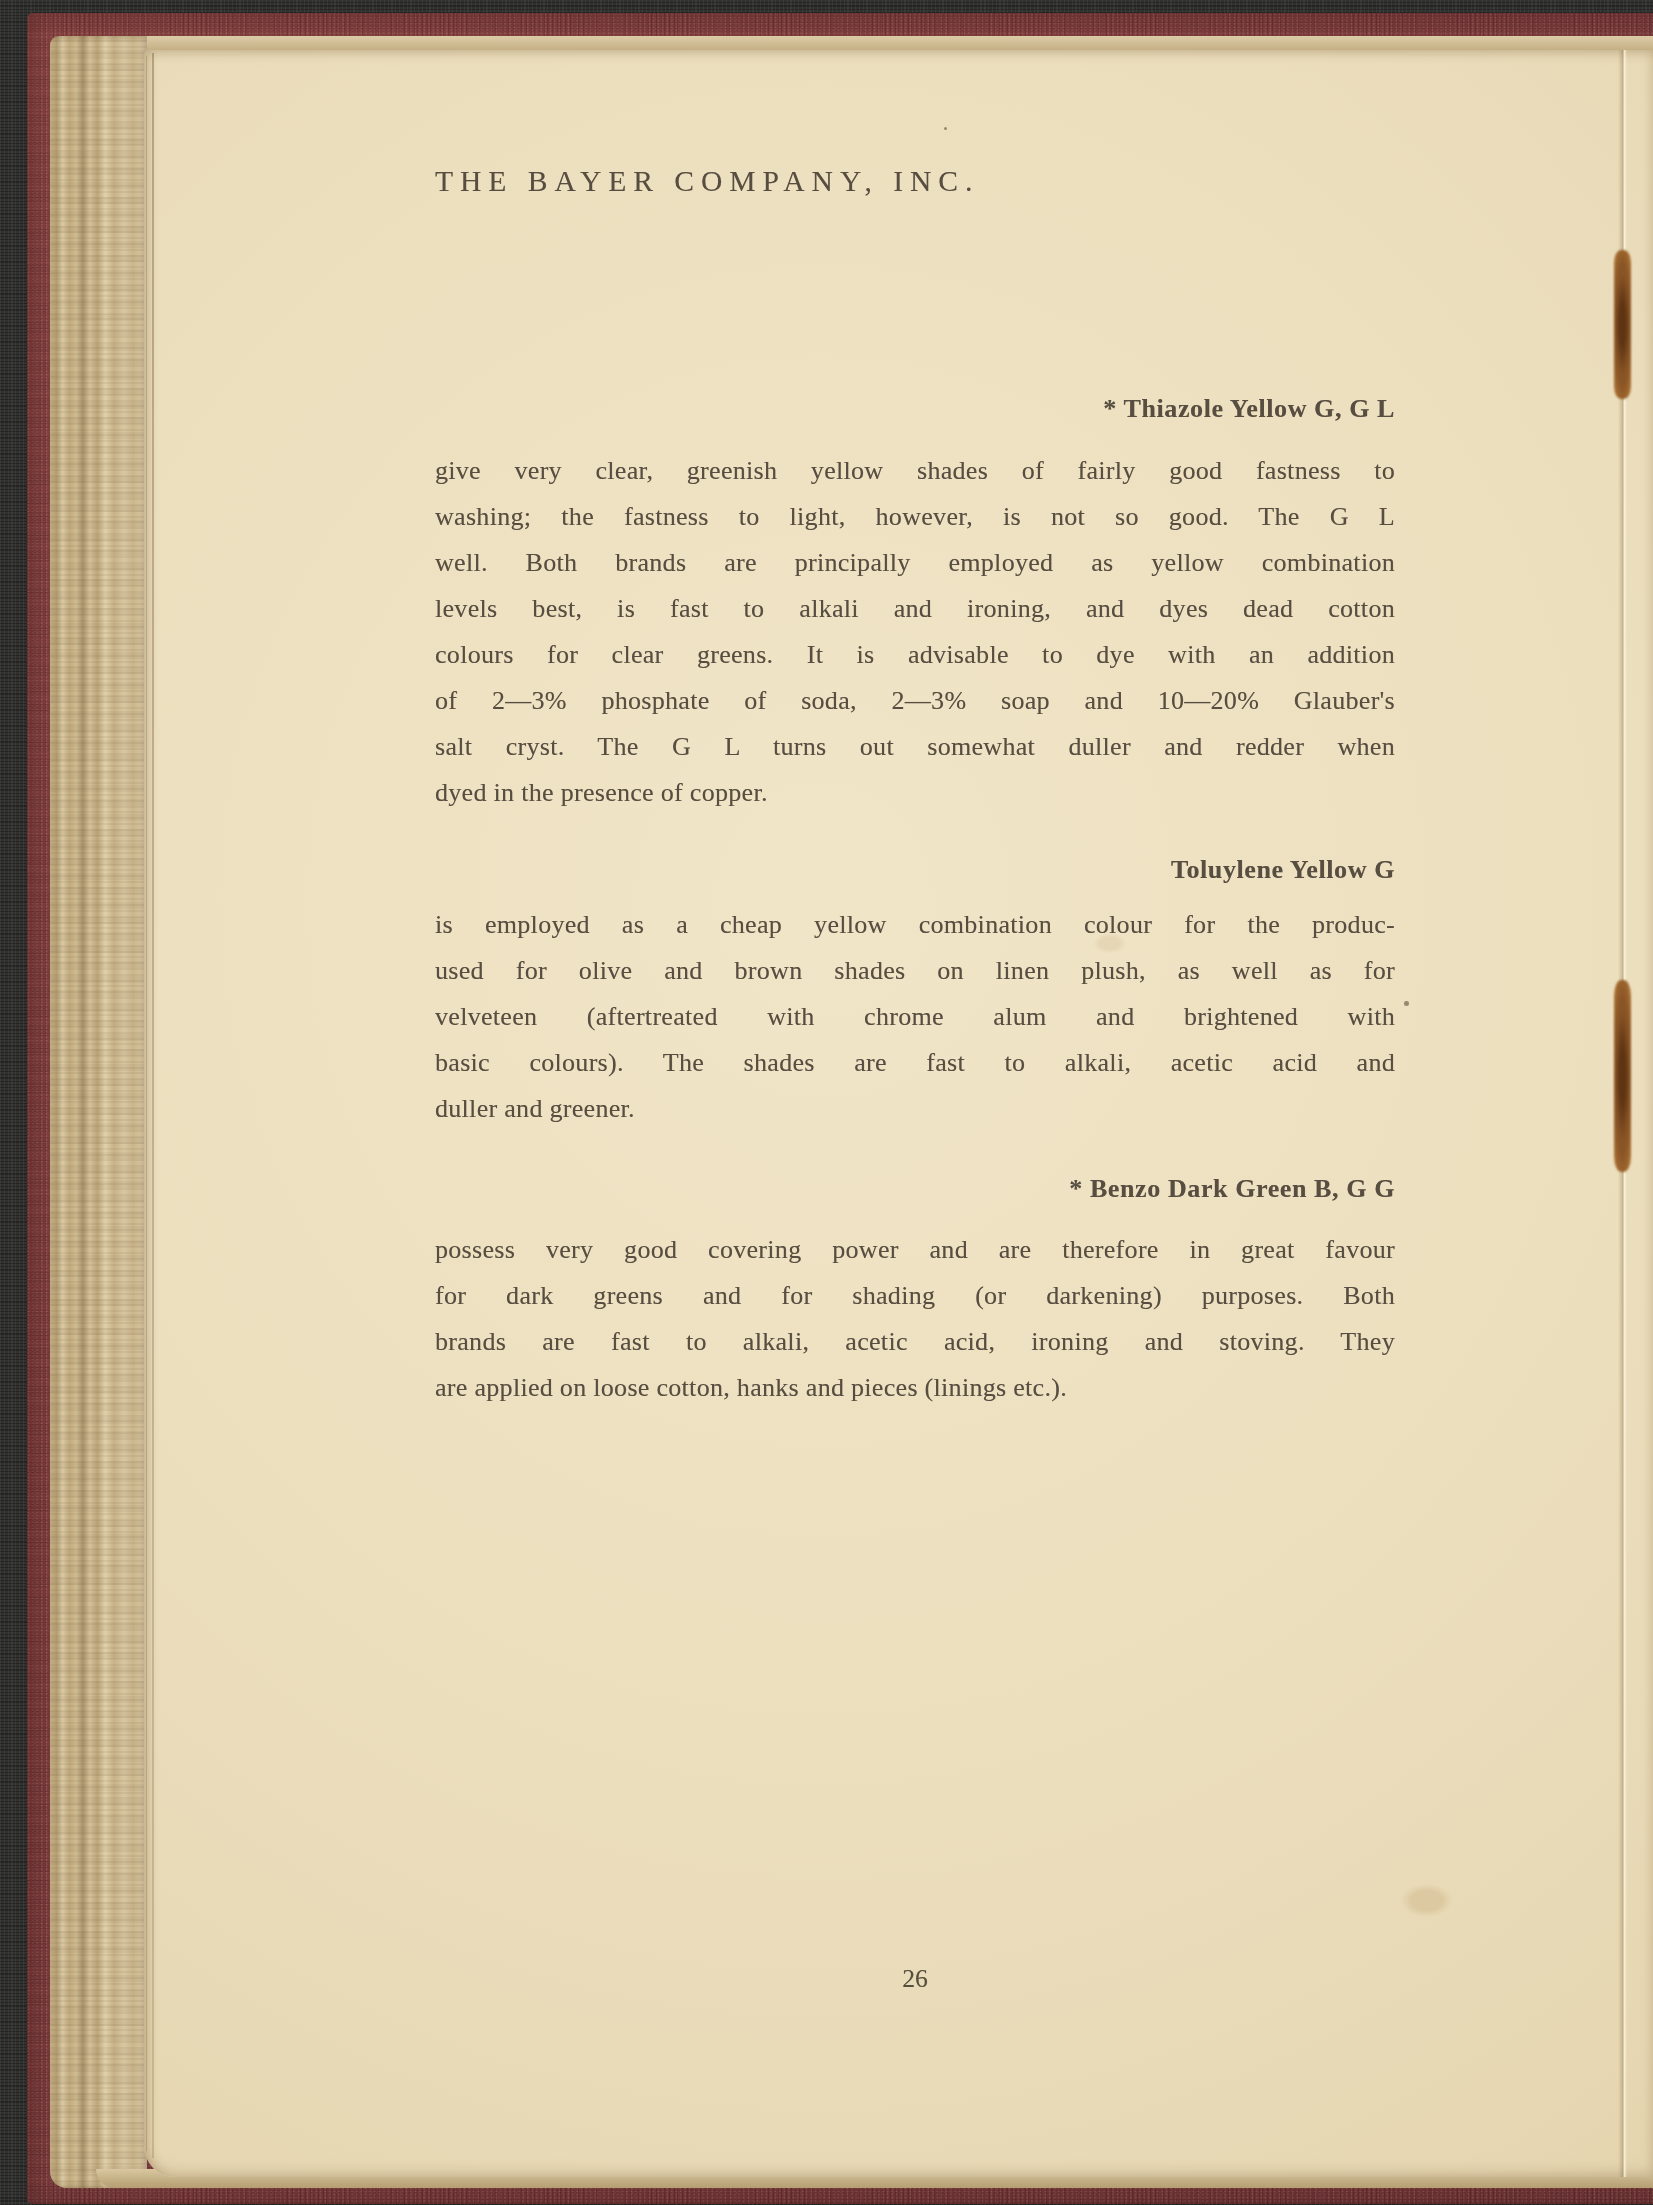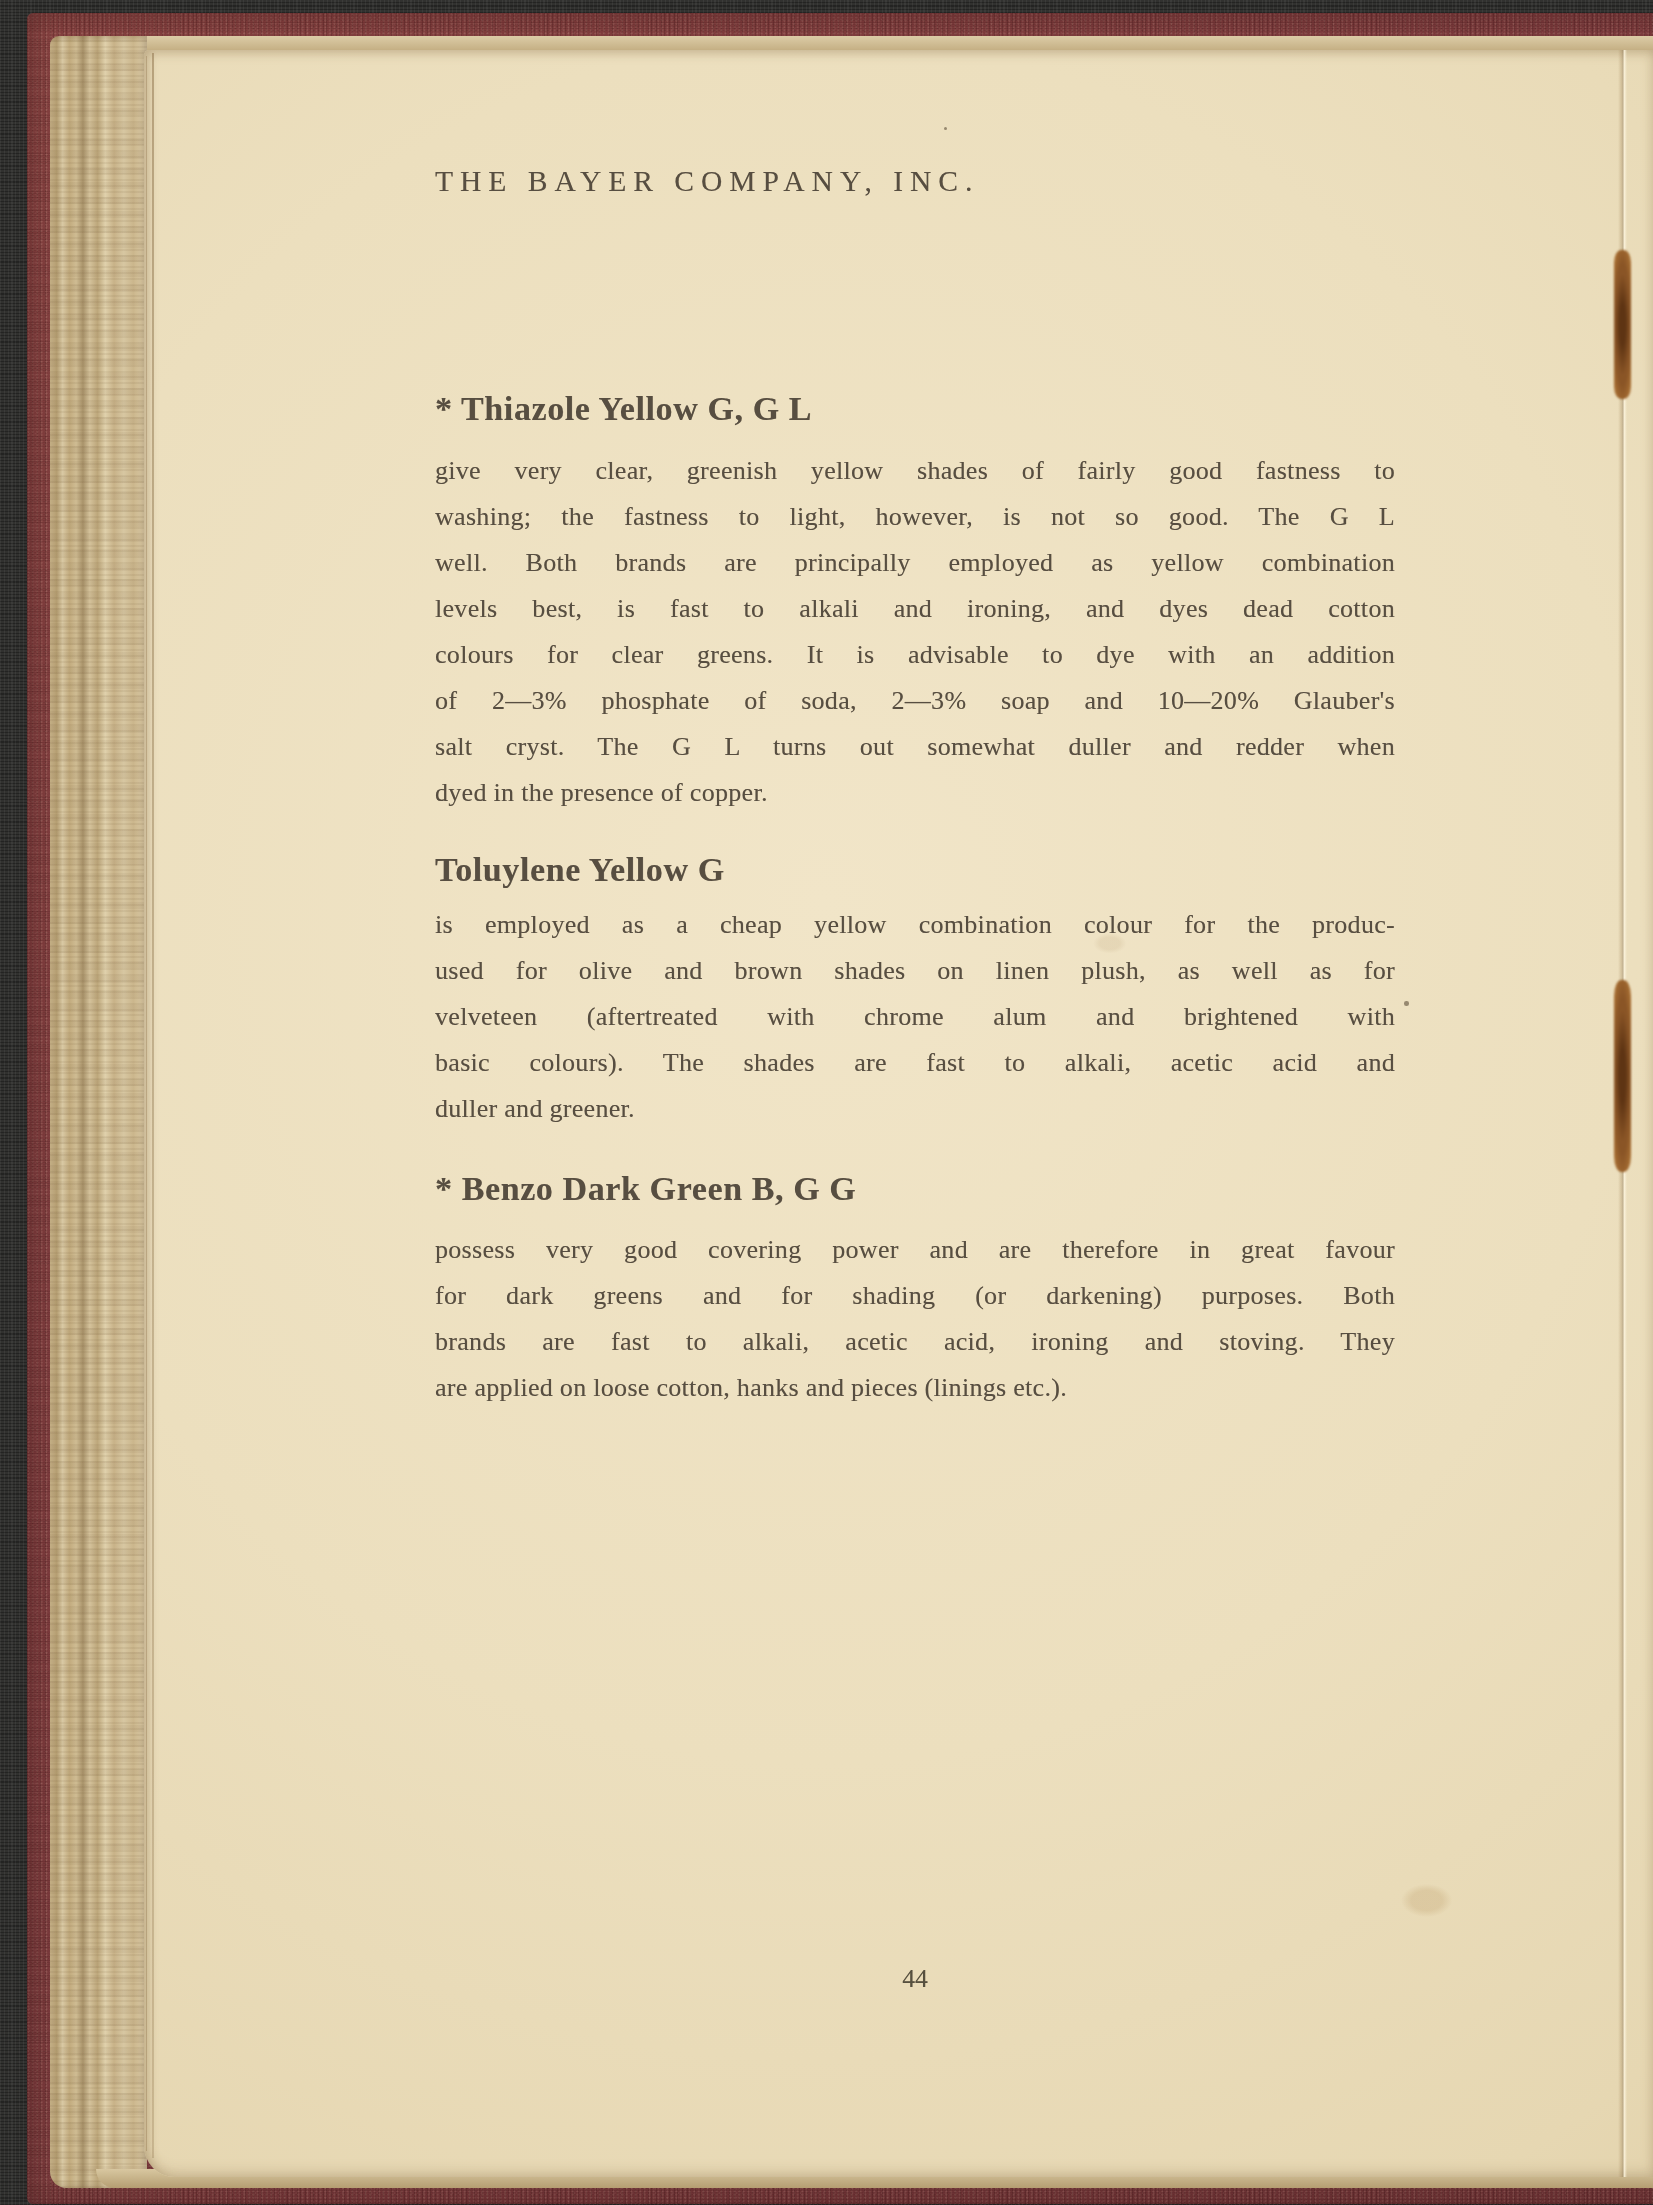--- a/index.html
+++ b/index.html
@@ -94,22 +94,22 @@
     position:absolute;left:291px;top:0;width:960px;
     color:#574e41;
     text-shadow:0.2px 0.3px 0.4px rgba(95,80,60,.38);
   }
   .doc-header{
     padding-top:113px;margin:0;
     font-size:29.5px;line-height:37px;font-weight:400;
     letter-spacing:7px;text-align:left;white-space:nowrap;
   }
   .sec-heading{
-    margin:0;font-size:34px;line-height:35px;font-weight:700;
-    text-align:left;letter-spacing:0.6px;
+    margin:0;font-size:26px;line-height:35px;font-weight:700;
+    text-align:right;letter-spacing:0.6px;
   }
   .h-1{margin-top:191px;}
   .h-2{margin-top:36px;}
   .h-3{margin-top:39px;}
   .para{margin:0;font-size:26px;line-height:46px;letter-spacing:0.3px;}
   .p-1{margin-top:22px;}
   .p-2{margin-top:15.4px;}
   .p-3{margin-top:21px;}
   .tline{text-align:justify;text-align-last:justify;}
   .tline.last{text-align-last:left;}
@@ -169,18 +169,18 @@
       <div>
         <h2 class="sec-heading h-3">* Benzo Dark Green B, G G</h2>
         <div class="para p-3">
             <div class="tline">possess very good covering power and are therefore in great favour</div>
             <div class="tline">for dark greens and for shading (or darkening) purposes. Both</div>
             <div class="tline">brands are fast to alkali, acetic acid, ironing and stoving. They</div>
             <div class="tline last">are applied on loose cotton, hanks and pieces (linings etc.).</div>
           </div>
       </div>
 
-      <div class="page-number">44</div>
+      <div class="page-number">26</div>
 
     </div>
   </div>
 </div>
 
 
 </body></html>

